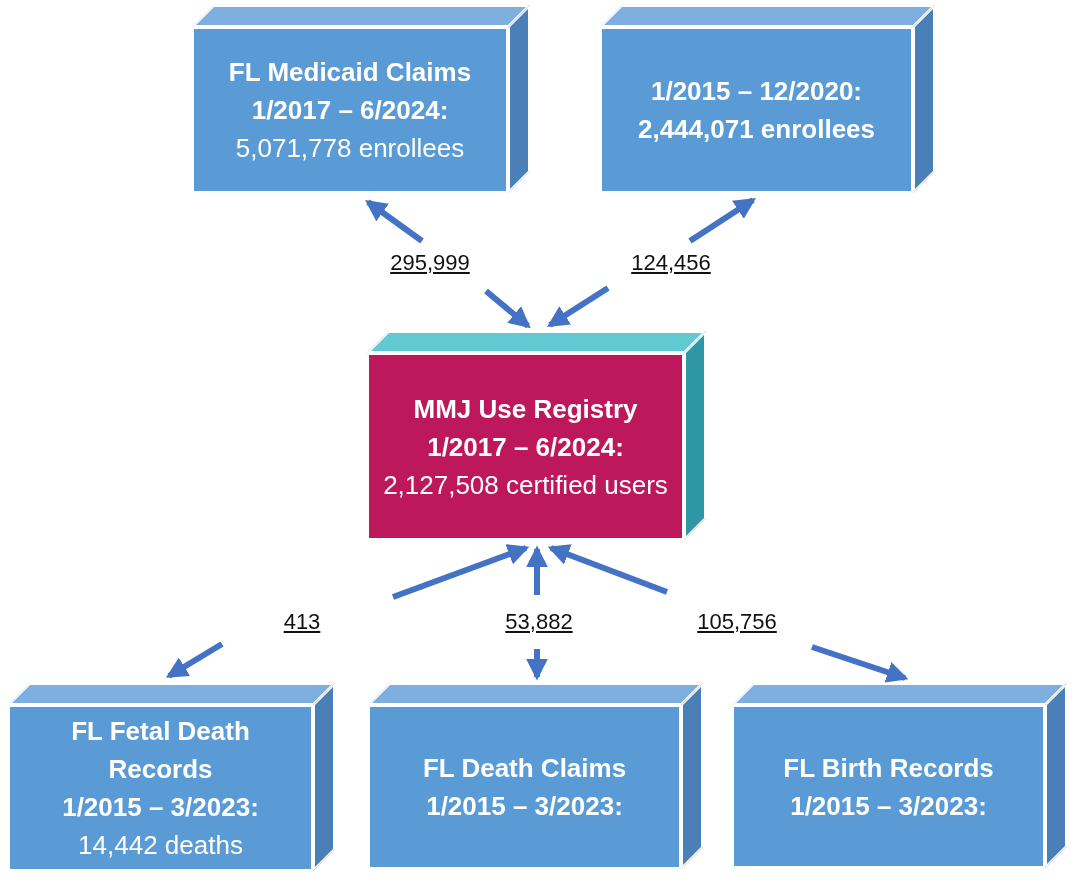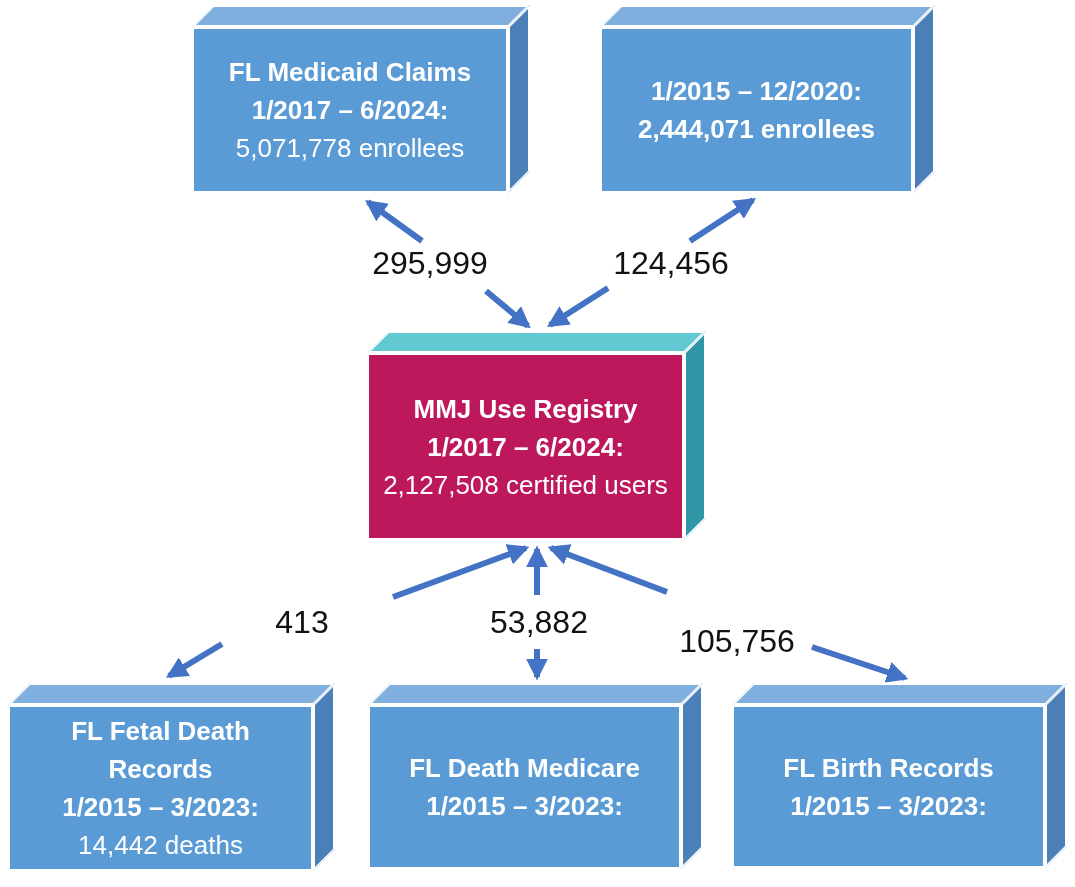--- a/index.html
+++ b/index.html
@@ -63,22 +63,23 @@
   .teal .face.side  { background: #2e96a5; }
 
   .ln { width: 100%; }
   .b  { font-weight: bold; }
 
   
   .link-label {
     position: absolute;
     transform: translate(-50%, -50%);
     color: #111111;
-    font-size: 32px;
+    font-size: 22px;
     white-space: nowrap;
+    text-decoration: underline;
   }
 
   
   svg.arrows {
     position: absolute;
     left: 0; top: 0;
     pointer-events: none;
   }
   svg.arrows line {
     stroke: #4472c4;
@@ -144,33 +145,33 @@
       <div class="ln b">FL Fetal Death Records</div>
       <div class="ln b">1/2015 – 3/2023:</div>
       <div class="ln">14,442 deaths</div>
     </div>
   </div>
 
   <div class="box3d blue" style="left:368px; top:683px; --w:313px; --h:164px;">
     <div class="face top"></div>
     <div class="face side"></div>
     <div class="face front">
-      <div class="ln b">FL Death Medicare</div>
+      <div class="ln b">FL Death Claims</div>
       <div class="ln b">1/2015 – 3/2023:</div>
     </div>
   </div>
 
   <div class="box3d blue" style="left:732px; top:683px; --w:313px; --h:163px;">
     <div class="face top"></div>
     <div class="face side"></div>
     <div class="face front">
       <div class="ln b">FL Birth Records</div>
       <div class="ln b">1/2015 – 3/2023:</div>
     </div>
   </div>
 
   <div class="link-label" style="left:430px; top:263px;">295,999</div>
   <div class="link-label" style="left:671px; top:263px;">124,456</div>
   <div class="link-label" style="left:302px; top:622px;">413</div>
   <div class="link-label" style="left:539px; top:622px;text-align:center;">53,882</div>
-  <div class="link-label" style="left:737px; top:622px;margin-top:19px;">105,756</div>
+  <div class="link-label" style="left:737px; top:622px;">105,756</div>
 
 </div>
 
 </body></html>

